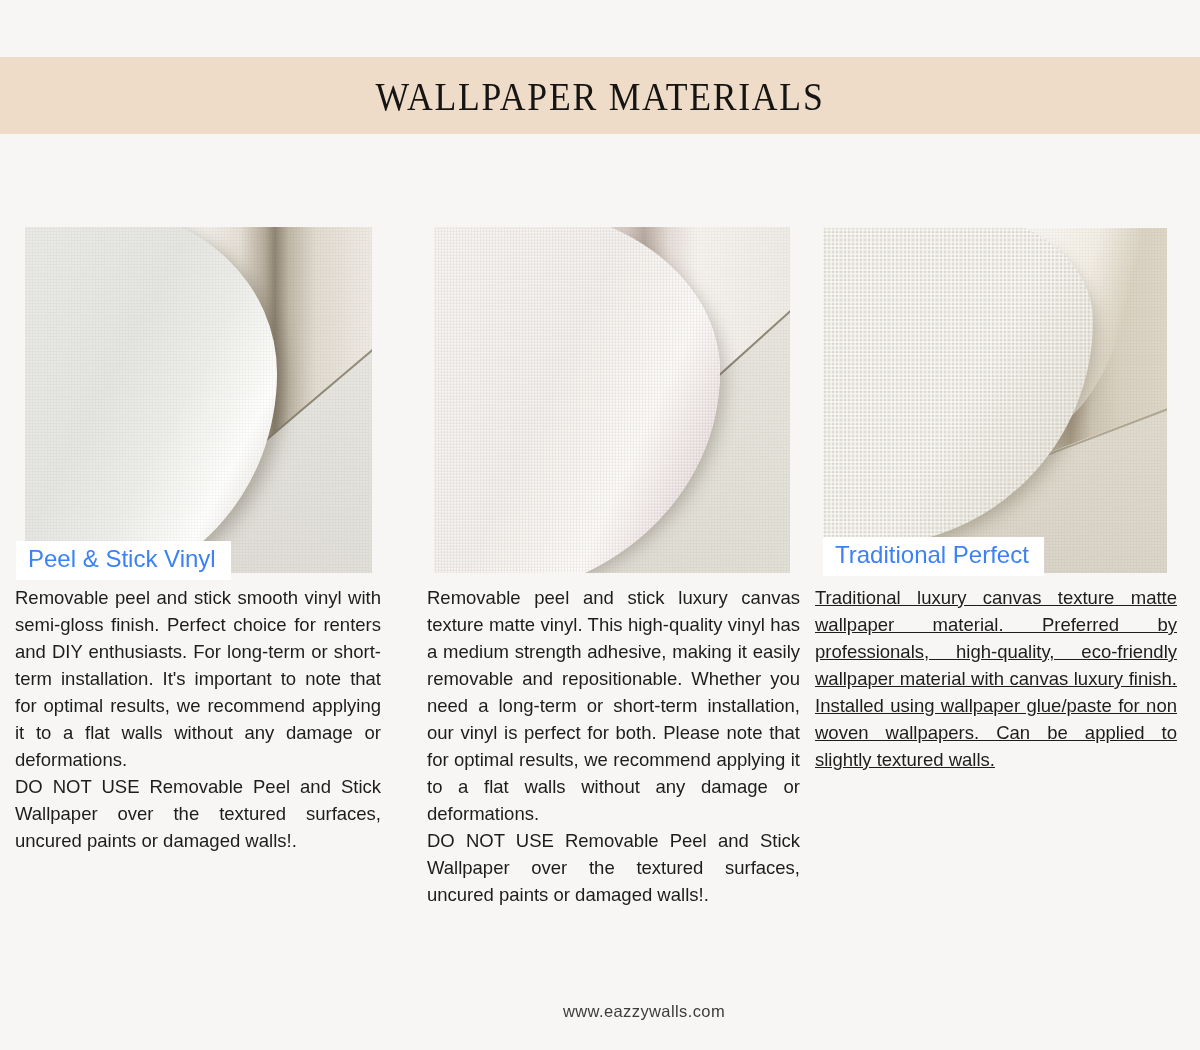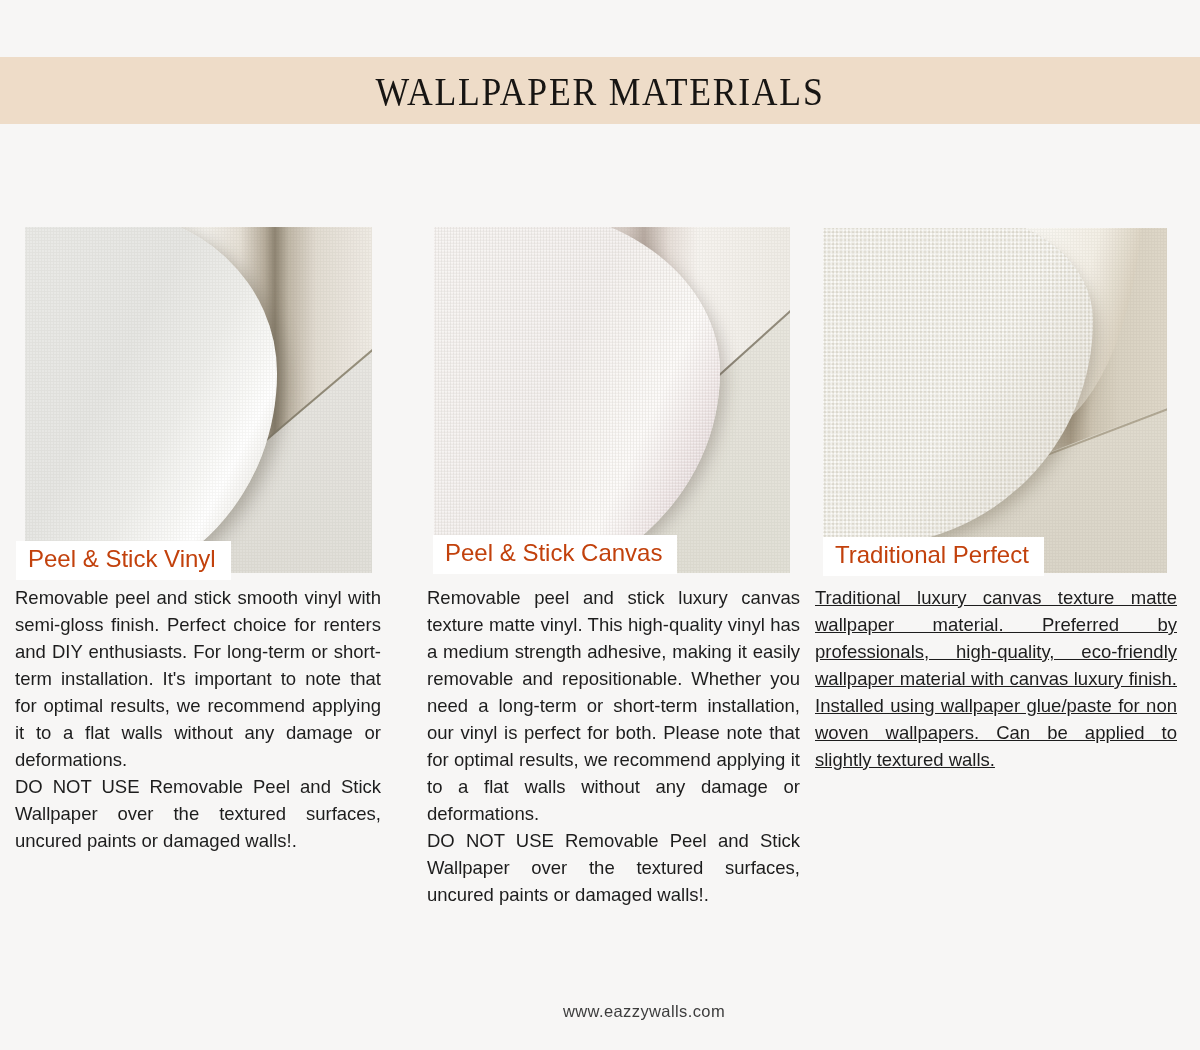--- a/index.html
+++ b/index.html
@@ -4,21 +4,21 @@
 <style>
   html,body { margin:0; padding:0; }
   body { font-family:"Liberation Sans", sans-serif; }
   .page {
     position:relative; width:1200px; height:1050px;
     background:#f7f6f5; overflow:hidden;
   }
 
   
   .band {
-    position:absolute; left:0; top:57px; width:1200px; height:67px;
+    position:absolute; left:0; top:57px; width:1200px; height:77px;
     background:#eedcc8; display:flex; align-items:center; justify-content:center;
   }
   .band h1 {
     margin:0; font-family:"Liberation Serif", serif; font-weight:500;
     font-size:41px; letter-spacing:2px; color:#171513;
     transform:scaleX(.87); white-space:nowrap;
   }
 
   
   .photo { position:absolute; overflow:hidden; background:#f0eeea; }
@@ -85,21 +85,21 @@
     background-size:4px 4px,4px 4px; background-position:0 0,2px 2px;
     border-top-right-radius:60% 40%; border-bottom-right-radius:100% 85%;
     box-shadow:9px 10px 16px -6px rgba(105,95,75,.35); }
   .p3-sheet::before { content:""; position:absolute; inset:0;
     border-top-right-radius:60% 40%; border-bottom-right-radius:100% 85%;
     background:linear-gradient(120deg, transparent 55%,
       rgba(190,180,160,.22) 85%, rgba(150,140,118,.32) 100%); }
 
   
   .mlabel {
-    position:absolute; background:#ffffff; color:#c2410c;
+    position:absolute; background:#ffffff; color:#3b82f6;
     font-size:24px; line-height:1.15; padding:4px 15px 7px 12px;
     white-space:nowrap;
   }
   .label1 { left:16px;  top:541px; }
   .label2 { left:433px; top:535px; }
   .label3 { left:823px; top:537px; }
 
   
   .mtext { position:absolute; top:584px; color:#1d1d1d;
     font-size:18.5px; line-height:27px; text-align:justify; }
@@ -142,21 +142,20 @@
   <figure class="photo photo3" style="margin:0">
     <div class="p3-back"></div>
     <div class="p3-curl"></div>
     <div class="p3-floor"></div>
     <div class="p3-line"></div>
     <div class="p3-sheet"></div>
     <div class="grain"></div>
   </figure>
 
   <div class="mlabel label1">Peel &amp; Stick Vinyl</div>
-  <div class="mlabel label2">Peel &amp; Stick Canvas</div>
   <div class="mlabel label3">Traditional Perfect</div>
 
   <div class="mtext text1">
     <p>Removable peel and stick smooth vinyl with semi-gloss finish. Perfect choice for renters and DIY enthusiasts. For long-term or short-term installation. It's important to note that for optimal results, we recommend applying it to a flat walls without any damage or deformations.</p>
     <p class="warning">DO NOT USE Removable Peel and Stick Wallpaper over the textured surfaces, uncured paints or damaged walls!.</p>
   </div>
 
   <div class="mtext text2">
     <p>Removable peel and stick luxury canvas texture matte vinyl. This high-quality vinyl has a medium strength adhesive, making it easily removable and repositionable. Whether you need a long-term or short-term installation, our vinyl is perfect for both. Please note that for optimal results, we recommend applying it to a flat walls without any damage or deformations.</p>
     <p class="warning">DO NOT USE Removable Peel and Stick Wallpaper over the textured surfaces, uncured paints or damaged walls!.</p>

